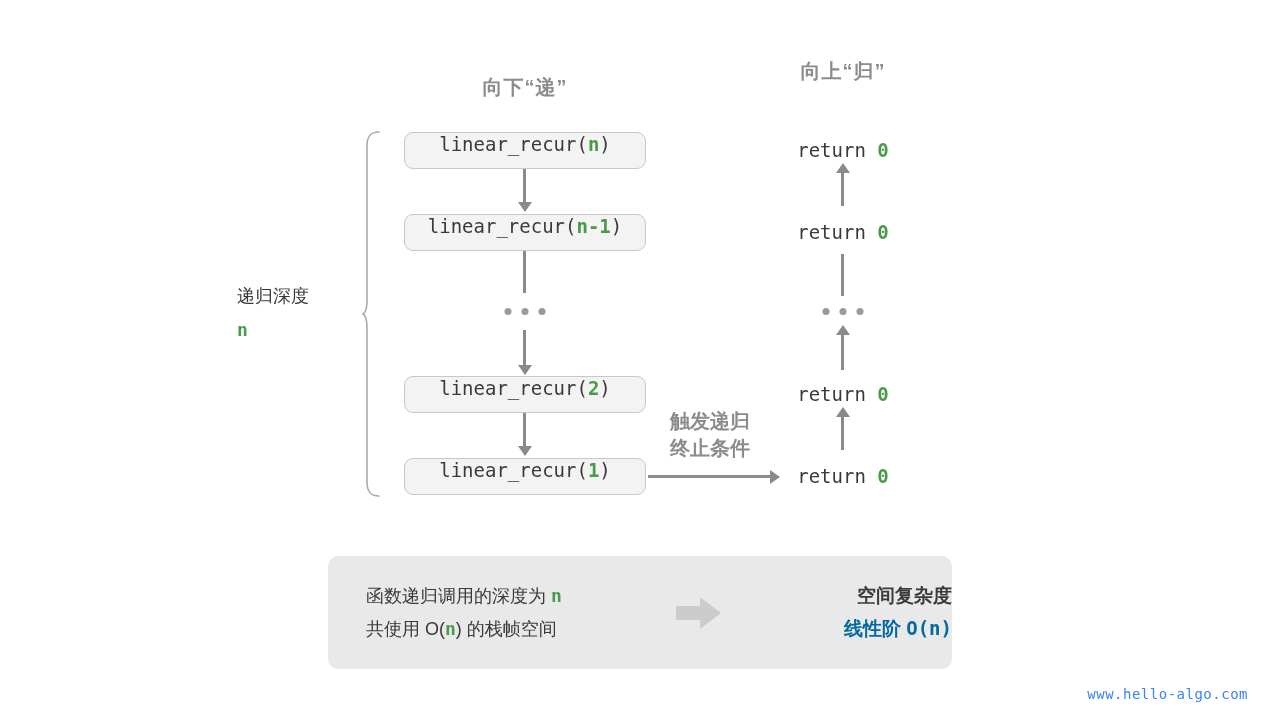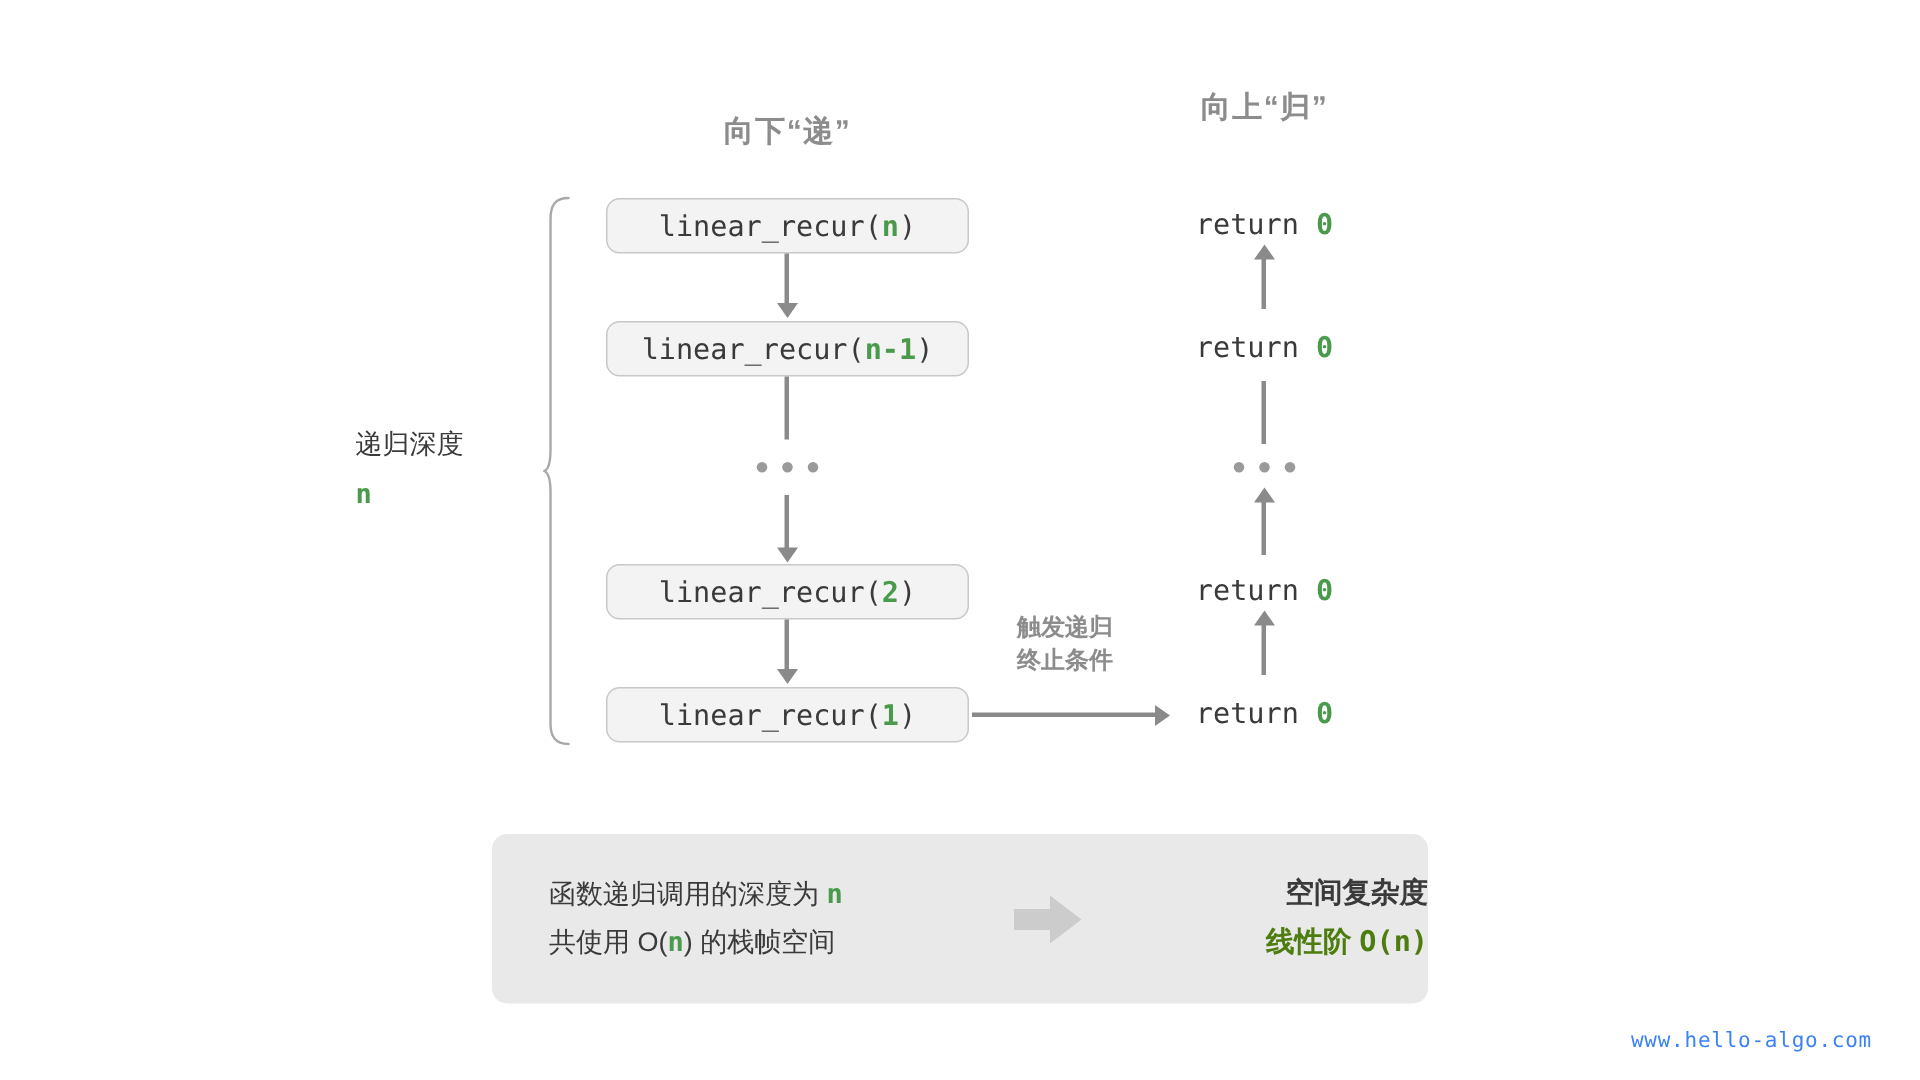--- a/index.html
+++ b/index.html
@@ -37,21 +37,20 @@
   .call-box {
     position: absolute;
     width: 242px;
     height: 37px;
     left: 404px;
     box-sizing: border-box;
     background: #f3f3f3;
     border: 1.5px solid #c8c8c8;
     border-radius: 9px;
     display: flex;
-    align-items: center;
     justify-content: center;
     font-family: "DejaVu Sans Mono", "Liberation Mono", monospace;
     font-size: 19px;
     color: #3a3a3a;
     letter-spacing: 0px;
   }
   .call-box .arg { color: #4a9a4c; font-weight: bold; }
 
   
   .v-arrow {
@@ -126,21 +125,21 @@
     border-left: 10px solid #8a8a8a;
   }
 
   
   #trigger-label {
     position: absolute;
     left: 710px;
     top: 408px;
     transform: translateX(-50%);
     text-align: center;
-    font-size: 16px;
+    font-size: 20px;
     font-weight: bold;
     color: #8c8c8c;
     line-height: 1.35;
     white-space: nowrap;
   }
 
   
   #depth-brace {
     position: absolute;
     left: 362px;
@@ -207,21 +206,21 @@
   #summary-right .title {
     display: block;
     font-size: 19px;
     font-weight: bold;
     color: #3a3a3a;
   }
   #summary-right .value {
     display: block;
     font-size: 19px;
     font-weight: bold;
-    color: #4d7c0f;
+    color: #0369a1;
   }
   #summary-right .value .mono {
     font-family: "DejaVu Sans Mono", "Liberation Mono", monospace;
   }
 
   
   #watermark {
     position: absolute;
     right: 32px;
     bottom: 18px;

